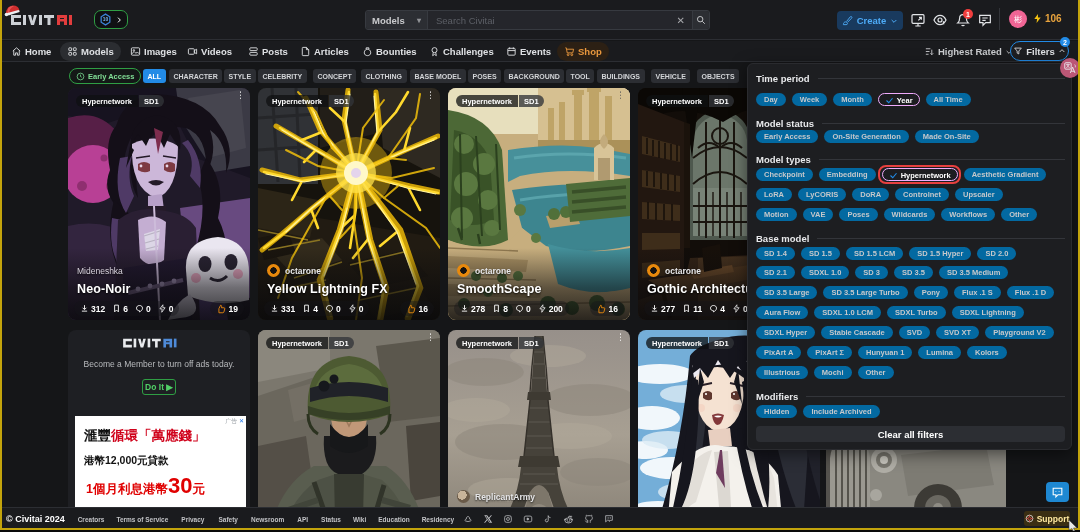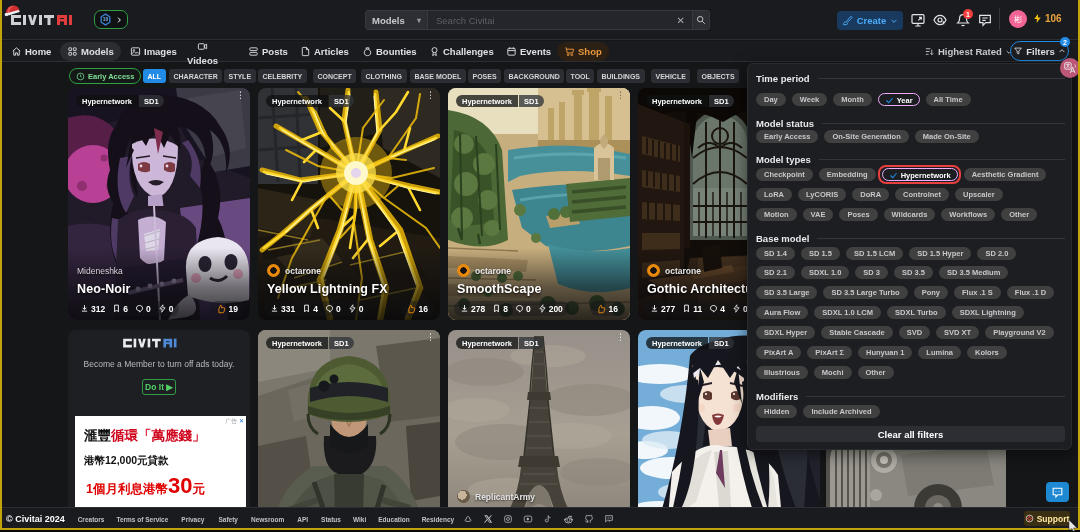--- a/index.html
+++ b/index.html
@@ -52,21 +52,21 @@
 
 #adcard { position:absolute; left:68px; top:330px; width:182px; height:232px; border-radius:8px; background:#1e1f23; overflow:hidden; text-align:center; }
 #adwhite { position:absolute; left:7px; top:86px; width:171px; height:112px; background:#fff; text-align:left; }
 #doit { display:inline-block; border:1px solid #2f9e44; color:#51cf66; border-radius:3px; font-size:8.5px; font-weight:bold; padding:2px 2px; }
 
 
 #panel { position:absolute; left:747px; top:63px; width:325px; height:387px; background:#1d1e21; border:1px solid #2a2b2f; border-radius:6px; box-shadow:0 4px 16px rgba(0,0,0,0.5); }
 .plabel { position:absolute; left:8px; color:#e8e9eb; font-size:9.5px; font-weight:bold; white-space:nowrap; display:flex; align-items:center; width:309px; }
 .plabel:after { content:""; flex:1; border-top:1px solid #33353a; margin-left:8px; }
 .prow { position:absolute; left:8px; display:flex; gap:6px; }
-.pchip { height:13px; background:#404040; border-radius:6.5px; color:#c6c8cb; font-size:7.5px; font-weight:bold; display:flex; align-items:center; padding:0 8px; white-space:nowrap; }
+.pchip { height:13px; background:#0369a1; border-radius:6.5px; color:#c6c8cb; font-size:7.5px; font-weight:bold; display:flex; align-items:center; padding:0 8px; white-space:nowrap; }
 .pchip.sel { background:#1c1d20; border:1px solid #f0abfc; color:#fff; gap:3px; padding:0 6px;align-items:flex-end; }
 #clearbtn { position:absolute; left:8px; top:362px; width:309px; height:16px; background:#2c2e33; border-radius:4px; color:#fff; font-size:9.5px; font-weight:bold; display:flex; align-items:center; justify-content:center; }
 #redbox { position:absolute; border:2.5px solid #e8403f; border-radius:8px; left:130px; top:101px; width:83px; height:19px; }
 
 
 #footer { position:absolute; left:0; top:507px; width:1080px; height:23px; background:#1a1b1e; border-top:1px solid #2c2e33; display:flex; align-items:center; }
 #footer .cp { color:#fff; font-size:9px; font-weight:bold; margin-left:6px; }
 #footer .lk { color:#c1c2c5; font-size:6.5px; font-weight:bold; }
 #supportbtn { position:absolute; left:1024px; top:511px; width:46px; height:15px; background:#3a2e13; border-radius:3px; color:#ffe9a0; font-size:8.5px; font-weight:bold; display:flex; align-items:center; justify-content:center; gap:3px; }
 #chatfab { position:absolute; left:1046px; top:482px; width:23px; height:20px; background:#1e88d2; border-radius:4px; display:flex; align-items:center; justify-content:center; }
@@ -181,21 +181,21 @@
     <span>Models</span>
   </div>
   <div class="nav" style="left:130px;">
     <svg width="11" height="11" viewBox="0 0 24 24" fill="none" stroke="#dee0e3" stroke-width="2">
         <rect x="3" y="4" width="18" height="16" rx="2"></rect>
         <circle cx="8.5" cy="9.5" r="1.6"></circle>
         <path d="M4 17 L9 12 L13 16 L16 13 L20 17"></path>
       </svg>
     <span>Images</span>
   </div>
-  <div class="nav" style="left:187px;flex-direction:column;">
+  <div class="nav" style="left:187px;">
     <svg width="11" height="11" viewBox="0 0 24 24" fill="none" stroke="#dee0e3" stroke-width="2">
         <rect x="3" y="6" width="13" height="12" rx="2"></rect>
         <path d="M16 10 L21 7 L21 17 L16 14 Z"></path>
       </svg>
     <span>Videos</span>
   </div>
   <div class="nav" style="left:248px;">
     <svg width="11" height="11" viewBox="0 0 24 24" fill="none" stroke="#dee0e3" stroke-width="2">
         <rect x="4" y="4" width="16" height="6" rx="1.5"></rect>
         <rect x="4" y="14" width="16" height="6" rx="1.5"></rect>

